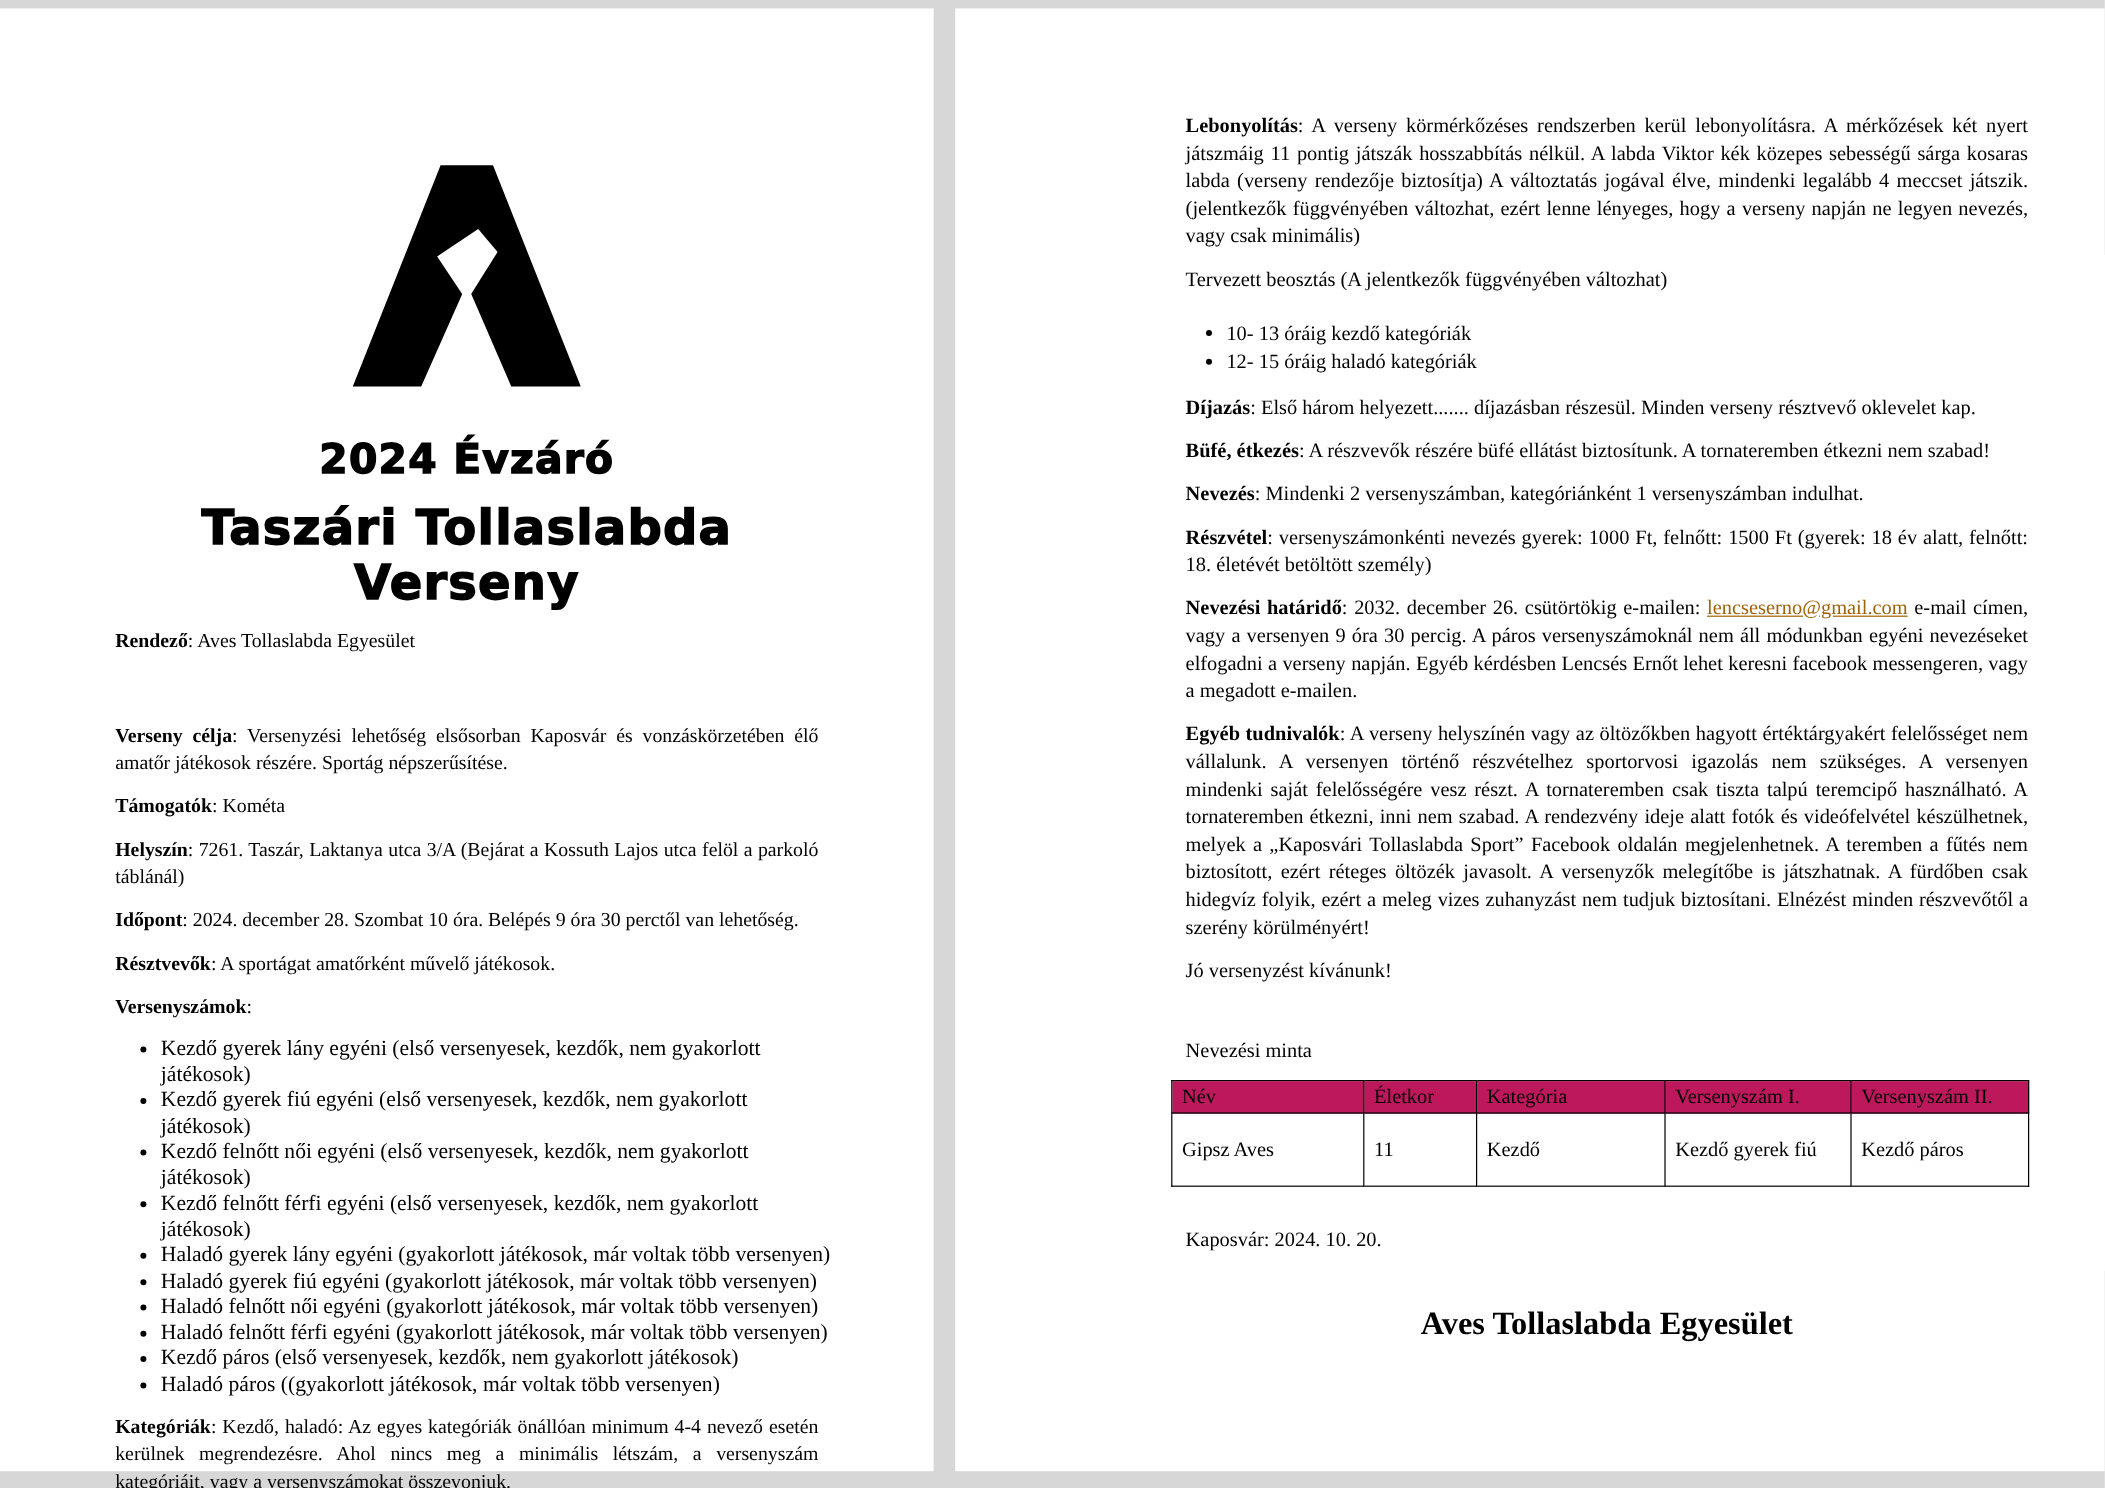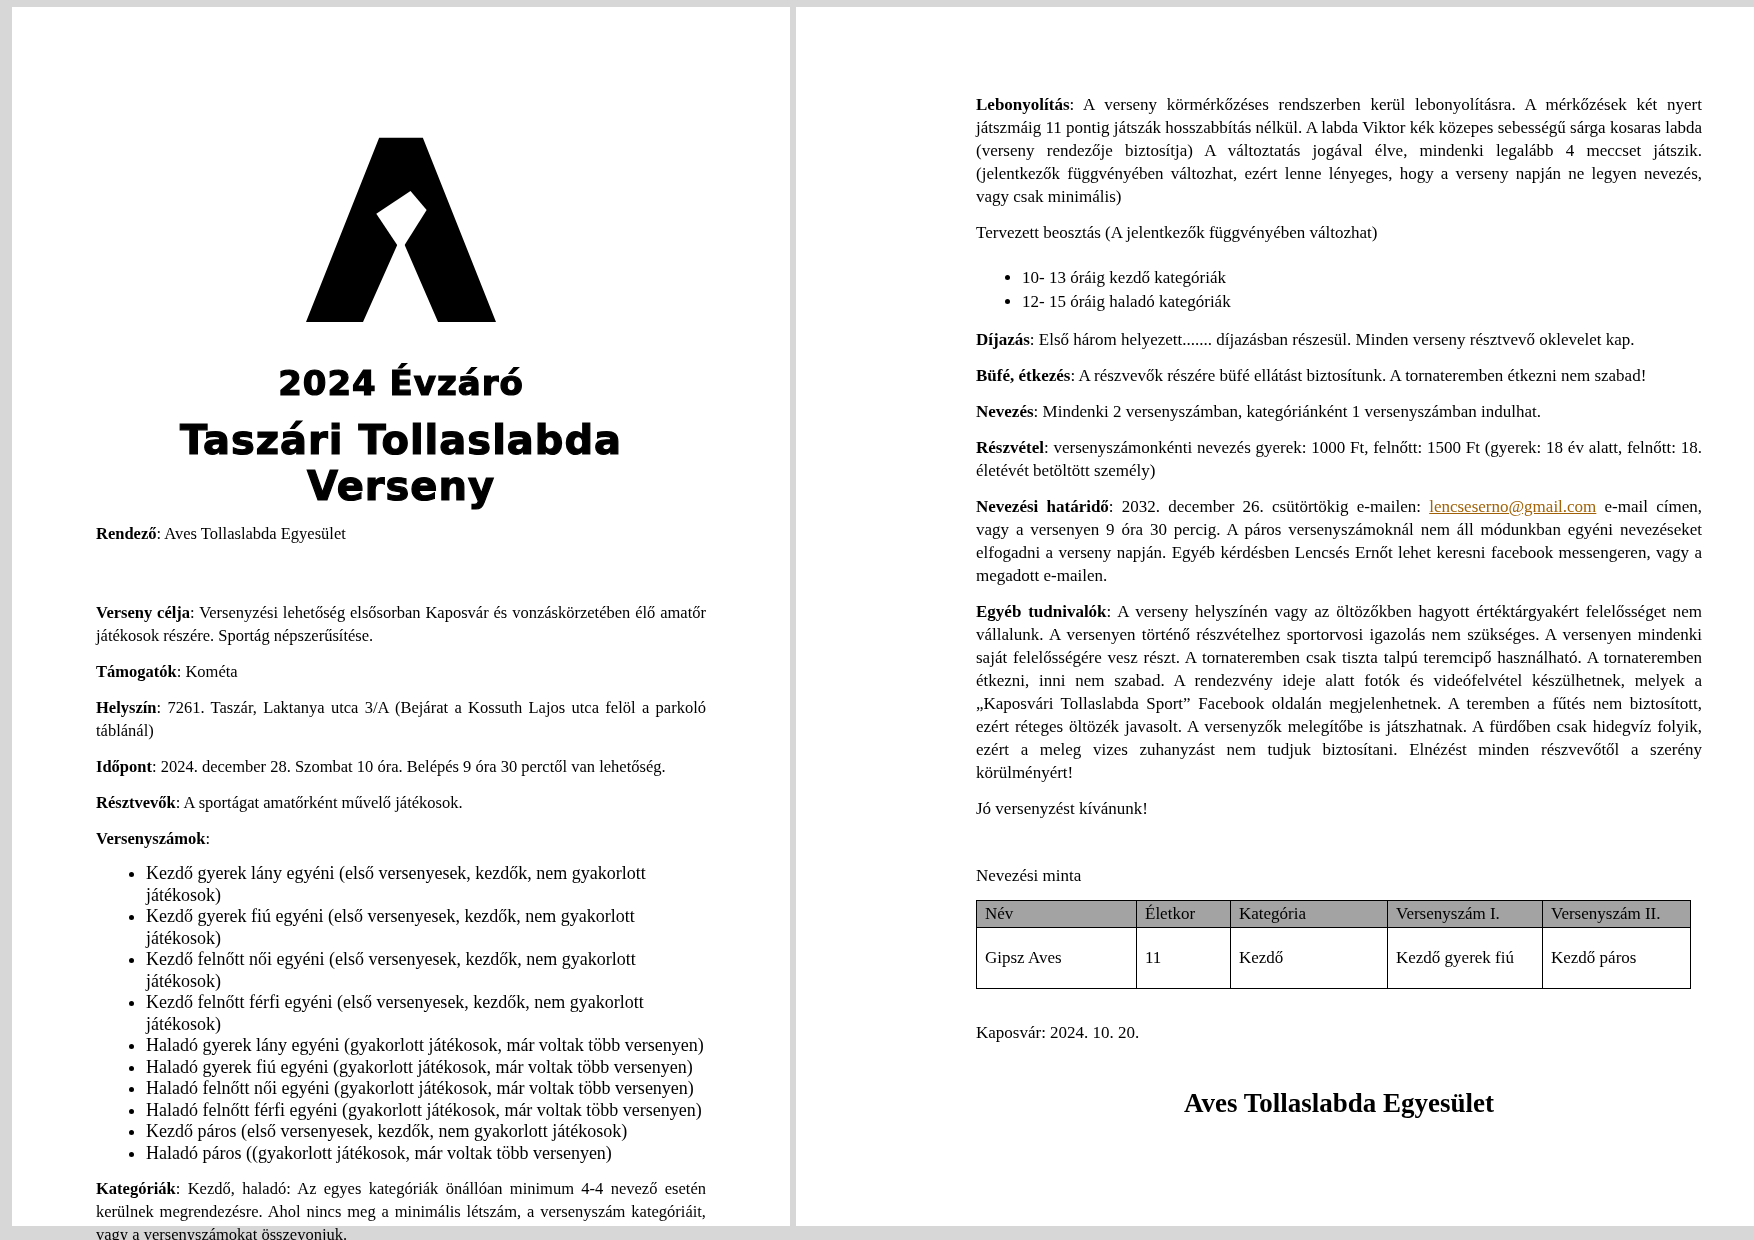--- a/index.html
+++ b/index.html
@@ -6,41 +6,41 @@
   body {
     width:1754px; height:1240px;
     background:#d7d7d7;
     font-family:"Liberation Serif", serif;
     color:#000;
   }
   .canvas { position:relative; width:1754px; height:1240px; overflow:hidden; }
   .page {
     position:absolute; top:7px; height:1219px; background:#ffffff;
   }
-  .page-left  { left:12px;    width:778px; }
+  .page-left  { left:0;    width:778px; }
   .page-right { left:796px; width:958px; }
 
   
   .lp-inner { padding:0 84px; }
   .logo-wrap { width:190px; margin:124px auto 0; }
   .logo-wrap svg { display:block; width:190px; height:192px; }
   .doc-title {
     font-family:"DejaVu Sans", sans-serif;
     font-weight:bold;
     text-align:center;
     letter-spacing:1px;
     -webkit-text-stroke:1.2px #000;
   }
   .title1 { margin-top:40px; font-size:34px; }
   .title2 { margin-top:14px; font-size:40px; }
 
   .para {
     font-size:16.5px; line-height:23px;
     text-align:justify;
-    margin:13px 0;
+    margin:13px 12px;
   }
   .para b { font-weight:bold; }
   .body-start { margin-top:56px; }
 
   ul.bullets {
     margin:10px 0 12px 0;
     padding-left:50px;
     list-style-type:disc;
   }
   ul.bullets li { font-size:18px; line-height:21.5px; text-align:left; }
@@ -60,21 +60,21 @@
     margin-top:6px;
     table-layout:fixed;
   }
   table.entry th, table.entry td {
     border:1.5px solid #000;
     font-size:17px;
     font-weight:normal;
     text-align:left;
     padding:1px 8px;
   }
-  table.entry th { background:#a3a3a3; height:24px; }
+  table.entry th { background:#be185d; height:24px; }
   table.entry td { height:58px; vertical-align:middle; }
   .col-nev { width:143px; } .col-kor { width:77px; } .col-kat { width:140px; }
   .col-v1 { width:138px; } .col-v2 { width:131px; }
 
   .date-line { margin-top:32px; text-align:left; }
   .org-signature {
     margin-top:44px;
     text-align:center;
     font-weight:bold;
     font-size:27px;

